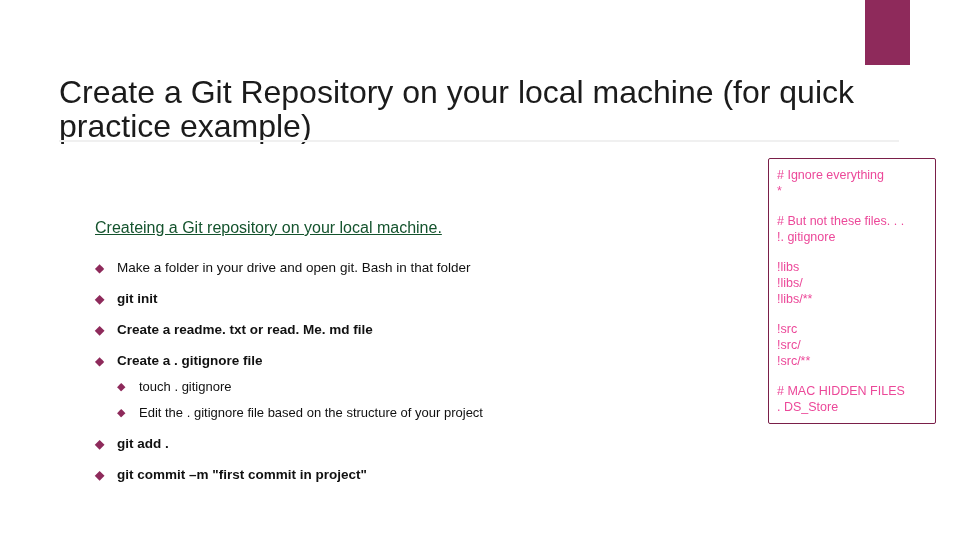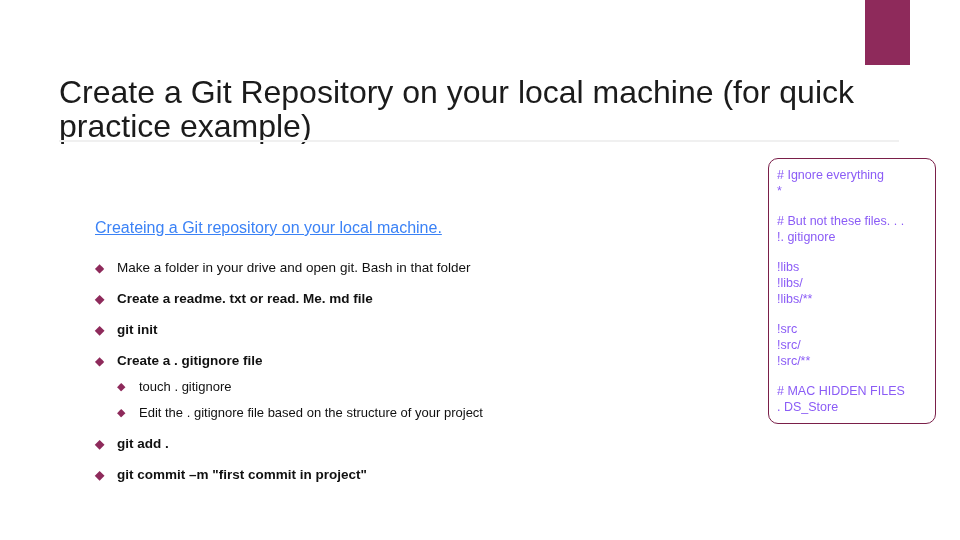--- a/index.html
+++ b/index.html
@@ -1,45 +1,45 @@
 <!DOCTYPE html>
 <html><head>
 <meta charset="utf-8">
 <style>
   html,body{margin:0;padding:0}
   body{width:960px;height:540px;background:#fff;font-family:Arial,Helvetica,sans-serif;position:relative;overflow:hidden}
   .accent-tab{position:absolute;top:0;right:50px;width:45px;height:65px;background:#8e2a5b}
   .title-line{position:absolute;left:59px;top:140px;width:840px;border-bottom:2px solid #f0f0f0}
   .title{position:absolute;left:59px;top:75px;font-size:32px;font-weight:400;color:#1b1b1b;line-height:34px}
-  .subtitle{position:absolute;left:95px;top:219px;font-size:16px;color:#3b82f6;text-decoration:underline}
+  .subtitle{position:absolute;left:95px;top:219px;font-size:16px;color:#14532d;text-decoration:underline}
   ul.main{position:absolute;left:95px;top:260px;margin:0;padding:0;list-style:none;font-size:13.5px;color:#111}
   ul.main>li{margin:0 0 16px 0;padding-left:22px;position:relative}
   ul.main>li::before{content:"\25C6";position:absolute;left:0;top:1px;color:#8e2a5b;font-size:12px}
   ul.sub{margin:11px 0 0 0;padding:0;list-style:none;font-size:13px}
   ul.sub>li{margin:10px 0 11px 0;padding-left:22px;position:relative}
   ul.sub>li::before{content:"\25C6";position:absolute;left:0;top:1px;color:#8e2a5b;font-size:11px}
-  .gitignore-box{position:absolute;right:24px;top:158px;width:150px;border:1px solid #7a1f49;border-radius:10px;background:#fff;padding:8px 8px 8px 8px;font-size:12.5px;line-height:16px;color:#8b5cf6;font-family:Arial,Helvetica,sans-serif}
+  .gitignore-box{position:absolute;right:24px;top:158px;width:150px;border:1px solid #7a1f49;border-radius:2px;background:#fff;padding:8px 8px 8px 8px;font-size:12.5px;line-height:16px;color:#ec4899;font-family:Arial,Helvetica,sans-serif}
   .gitignore-box .blk{margin-bottom:14px;white-space:pre}
   .gitignore-box .blk:last-child{margin-bottom:0}
   .bold{font-weight:700}
 </style>
 </head>
 <body>
 
 <div class="accent-tab"></div>
 
 <div class="title">Create a Git Repository on your local machine (for quick practice example)</div>
 <div class="title-line"></div>
 
 <div class="subtitle">Createing a Git repository on your local machine.</div>
 
 <ul class="main">
   <li>Make a folder in your drive and open git. Bash in that folder</li>
+  <li class="bold">git init</li>
   <li class="bold">Create a readme. txt or read. Me. md file</li>
-  <li class="bold">git init</li>
   <li>
     <span class="bold">Create a . gitignore file</span>
     <ul class="sub">
       <li>touch . gitignore</li>
       <li>Edit the . gitignore file based on the structure of your project</li>
     </ul>
   </li>
   <li class="bold">git add .</li>
   <li class="bold">git commit –m "first commit in project"</li>
 </ul>

